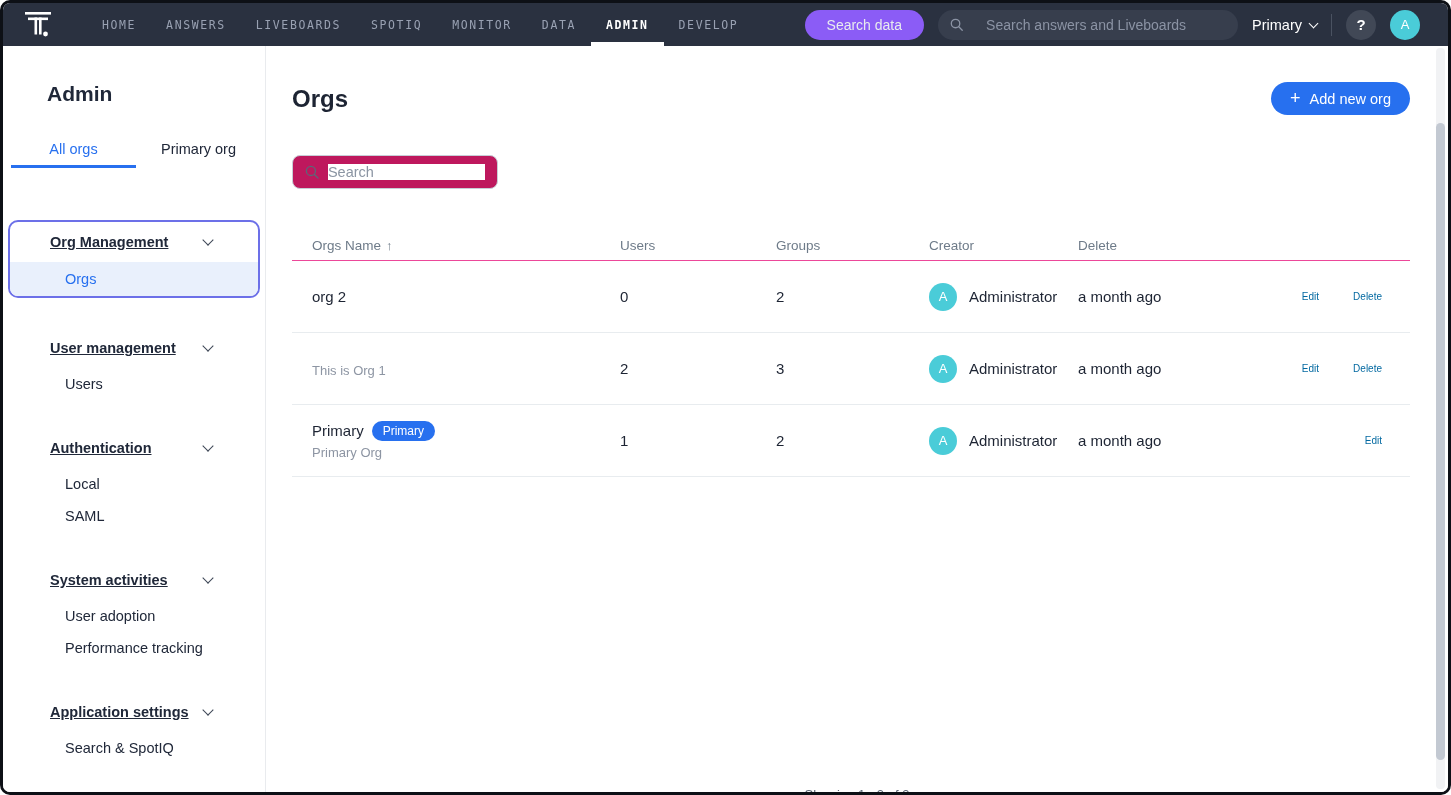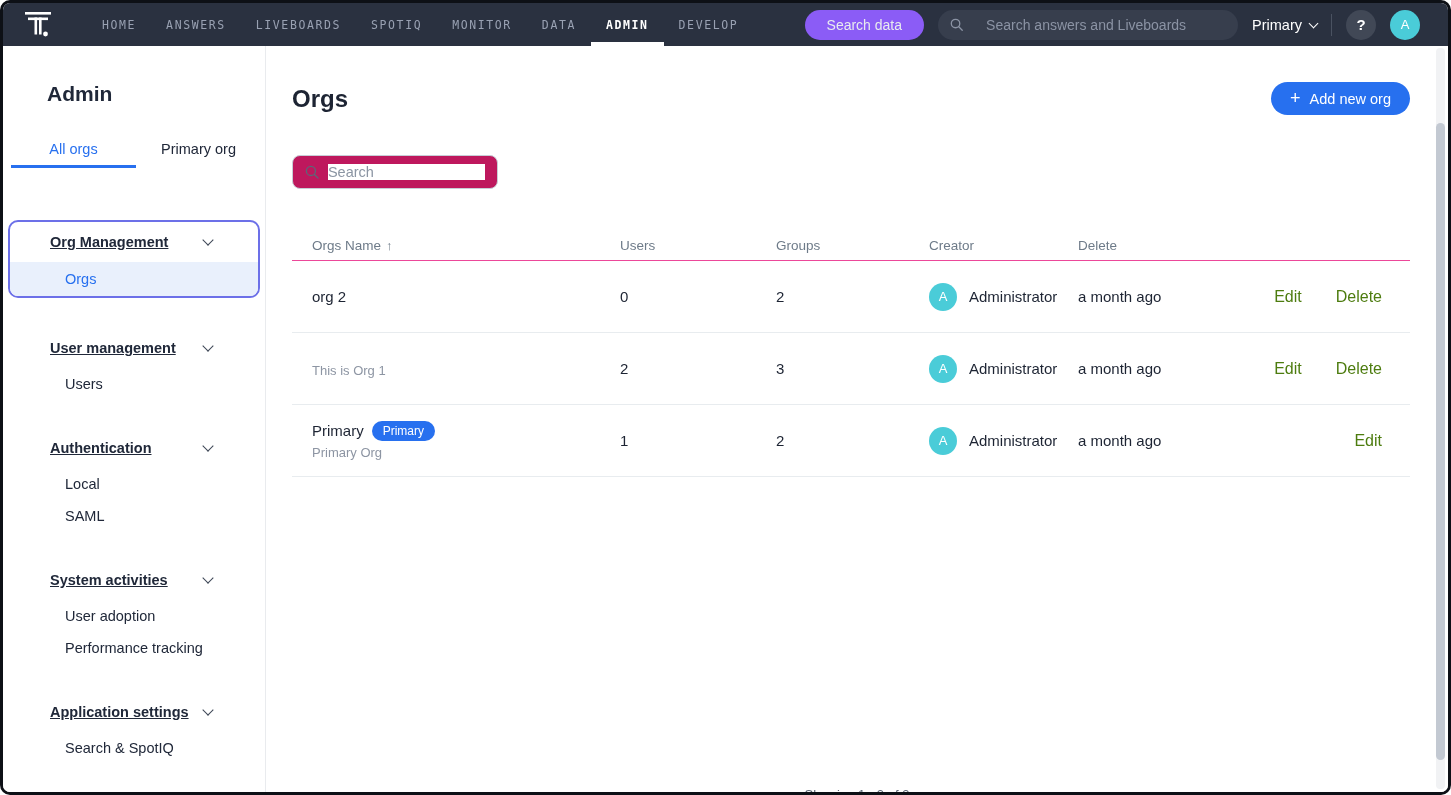--- a/index.html
+++ b/index.html
@@ -116,21 +116,21 @@
   .badge{
     margin-left:8px; background:#2770ef; color:#fff; font-size:12px;
     padding:3px 11px; border-radius:12px; line-height:1.2;
   }
   .creator-cell{ display:flex; align-items:center; gap:12px; }
   .creator-avatar{
     width:28px; height:28px; border-radius:50%; background:#4accd8; color:#fff;
     font-size:13px; display:flex; align-items:center; justify-content:center; flex-shrink:0;
   }
   .actions-cell{ display:flex; justify-content:flex-end; gap:34px; padding-right:28px; }
-  .link{ color:#4d7c0f; font-size:16px; cursor:pointer; text-decoration:none; white-space:nowrap; }
+  .link{ color:#0369a1; font-size:10px; cursor:pointer; text-decoration:none; white-space:nowrap; }
   .pagination{
     position:absolute; left:50%; transform:translateX(-50%); top:741px;
     font-size:13px; color:#5a6472; white-space:nowrap;
   }
   
   .sb-track{ position:absolute; right:3px; top:45px; bottom:3px; width:9px; background:#f1f2f4; border-radius:4px; z-index:6; }
   .sb-thumb{ position:absolute; right:0; top:75px; width:9px; height:637px; background:#c3c9d2; border-radius:5px; cursor:grab; }
 </style>
 </head>
 <body>

